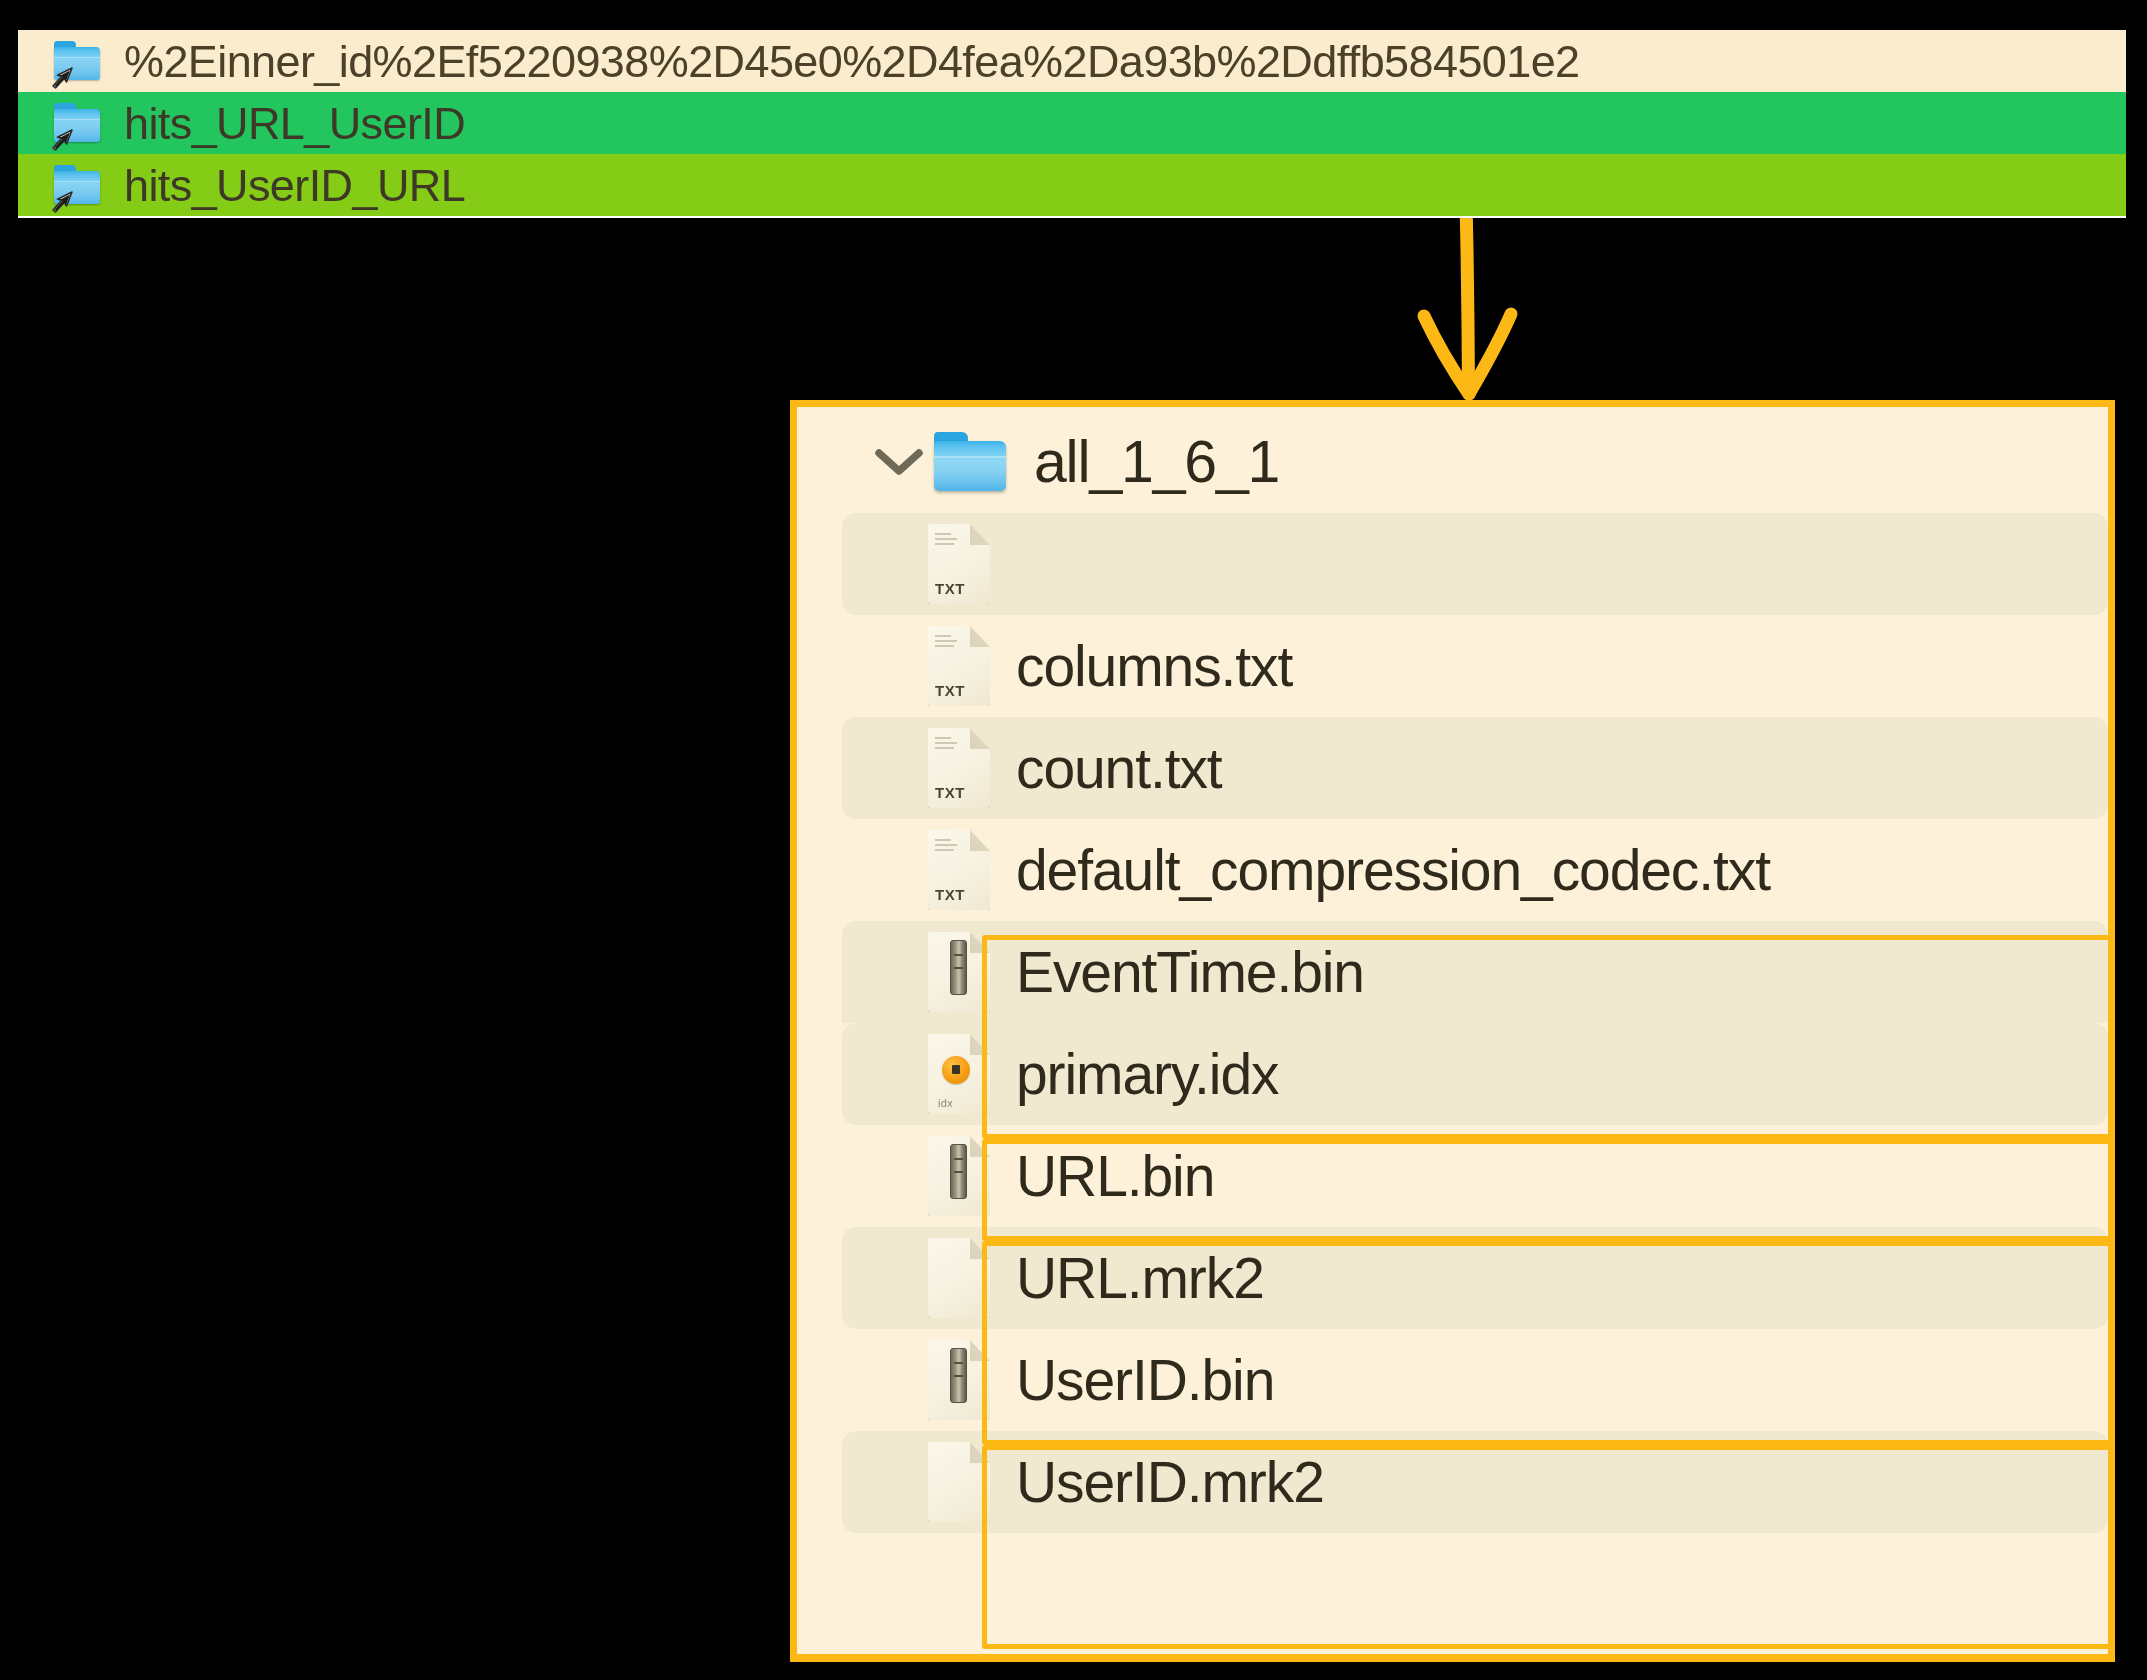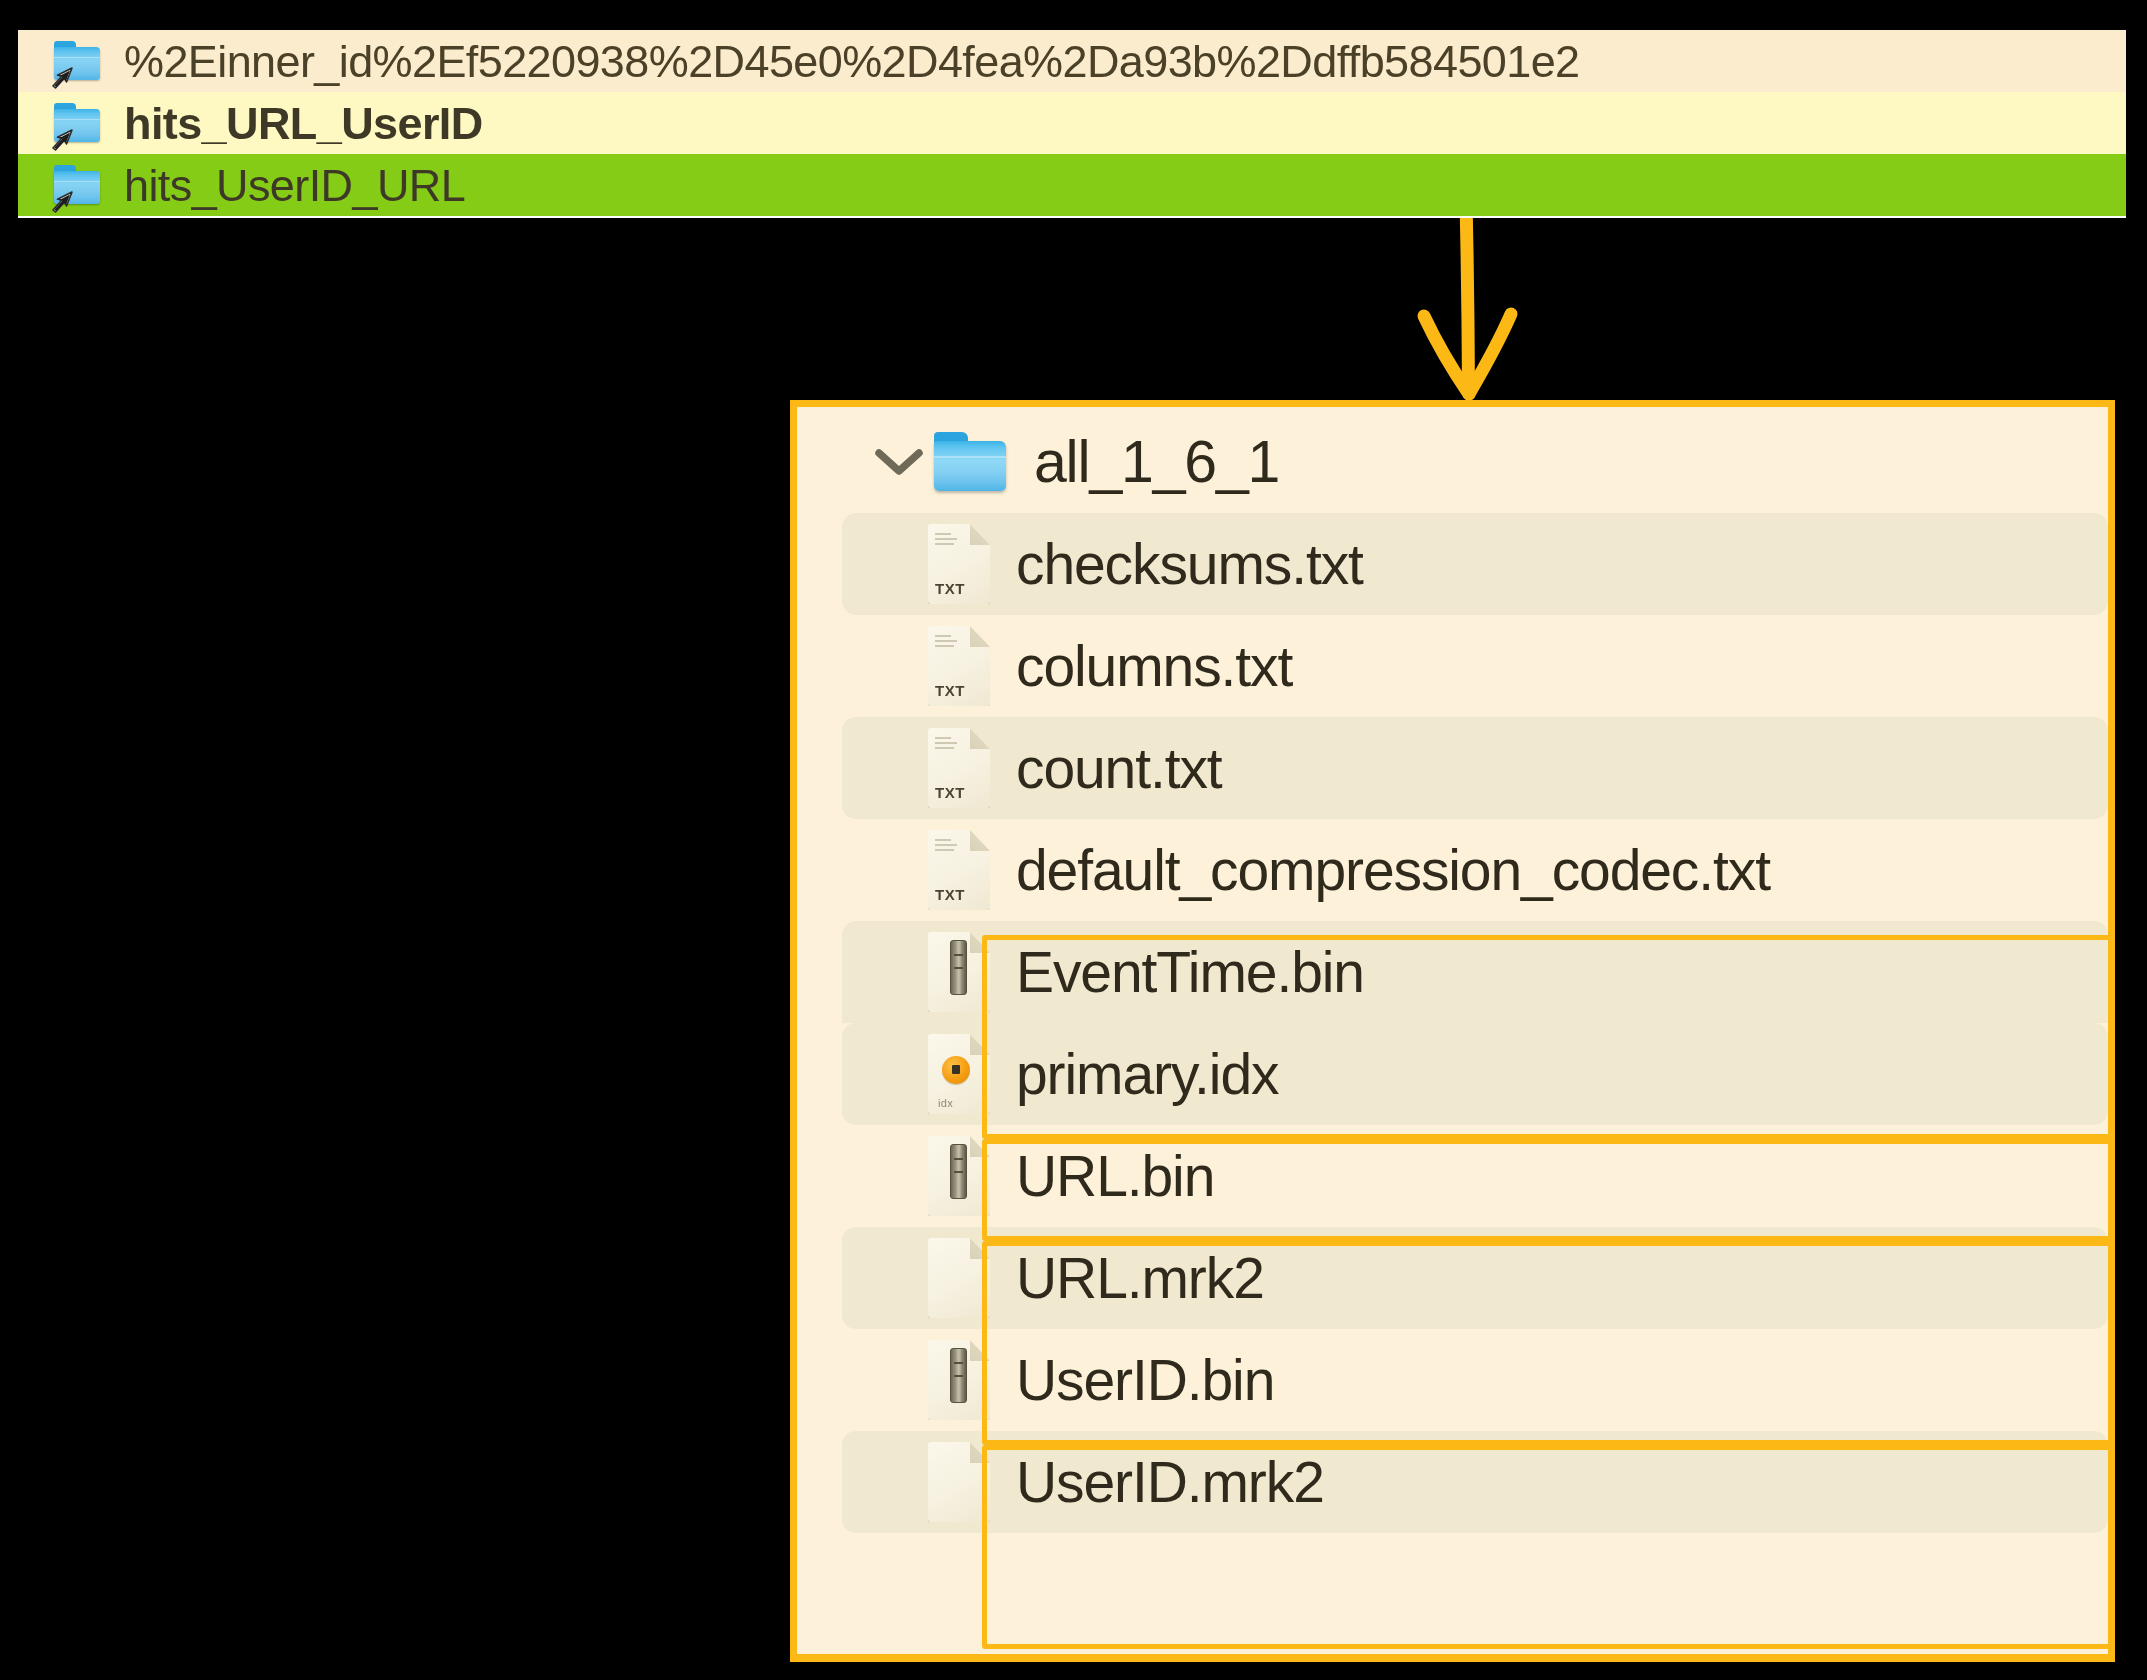--- a/index.html
+++ b/index.html
@@ -29,21 +29,21 @@
   }
   .top-row {
     height: 62px;
     display: flex;
     align-items: center;
     padding-left: 36px;
     box-sizing: border-box;
     white-space: nowrap;
   }
   .top-row.sel      { background: #fbeccd; align-items: center; }
-  .top-row.alt      { background: #fef9c3; font-weight: bold; }
+  .top-row.alt      { background: #22c55e; }
   .top-row.plain    { background: #84cc16; }
 
   .top-row .label {
     font-size: 45px;
     color: #3e3827;
     letter-spacing: -0.6px;
     margin-left: 22px;
     line-height: 1;
   }
   .top-row.sel .label { color: #4a4128; }
@@ -342,21 +342,20 @@
       <span class="doc">
         <span class="sheet"></span>
           <span class="fold"></span>
         <span class="lines">
             <i></i>
             <i></i>
             <i></i>
           </span>
         <span class="txtlbl">TXT</span>
       </span>
-      <span class="fname">checksums.txt</span>
     </div>
 
     <div class="row">
       <span class="spacer"></span>
       <span class="doc">
         <span class="sheet"></span>
           <span class="fold"></span>
         <span class="lines">
             <i></i>
             <i></i>

